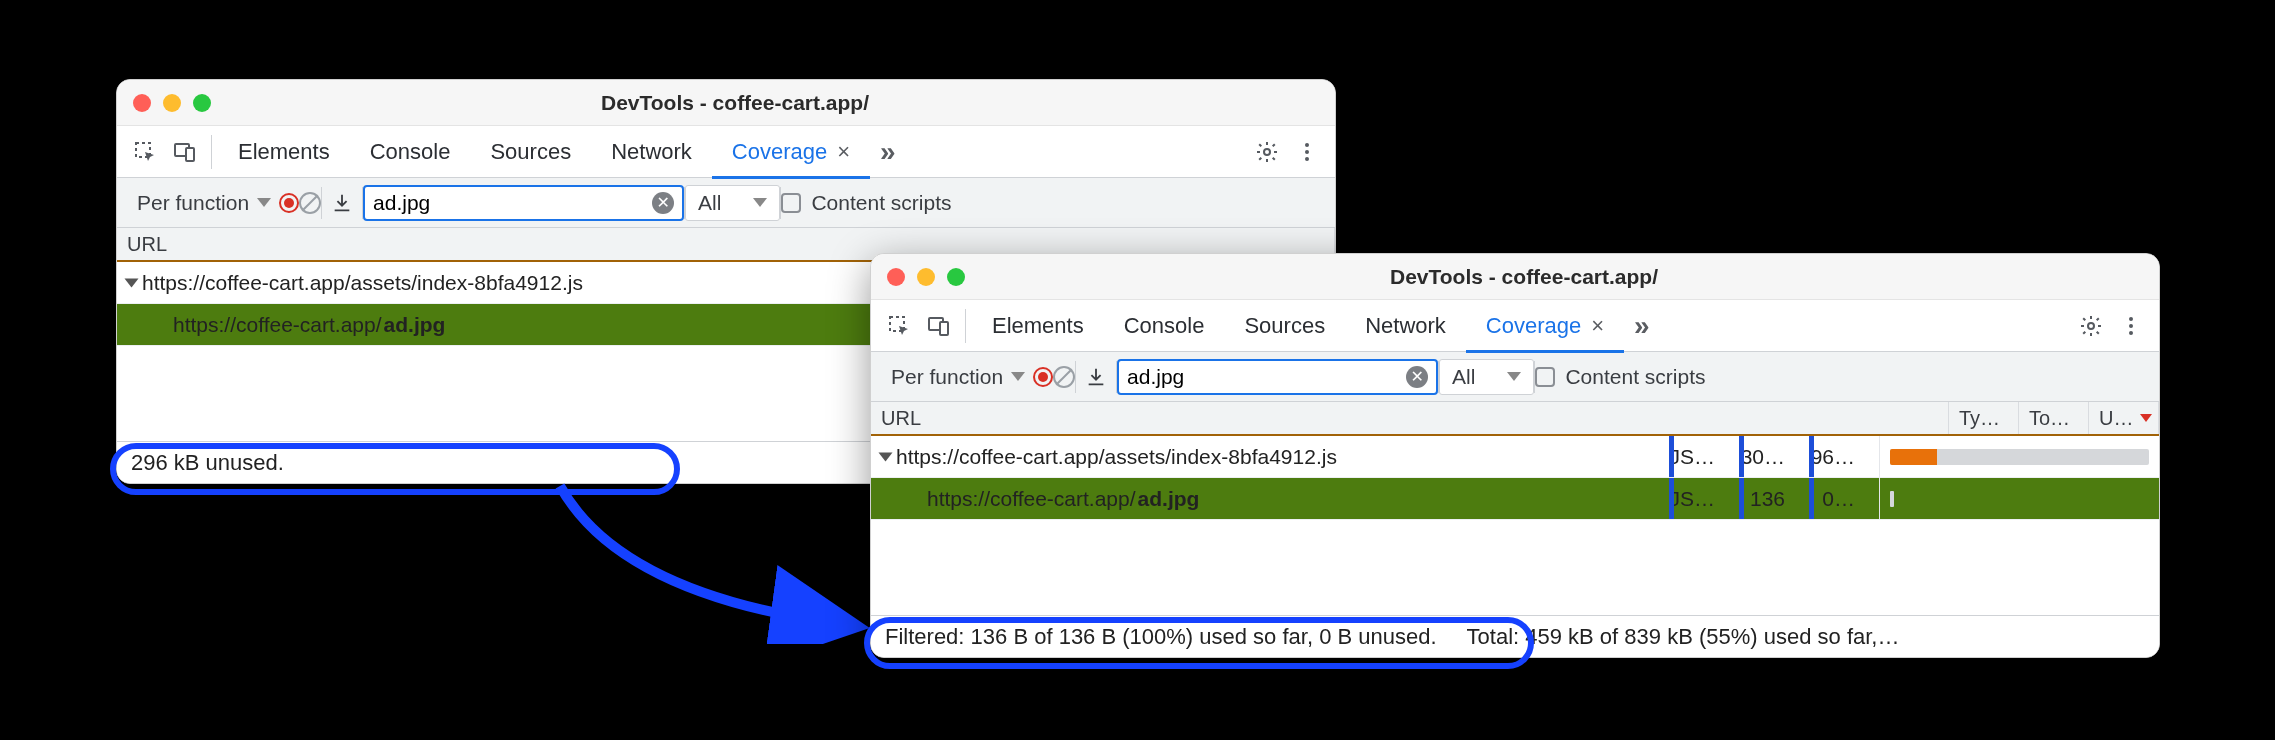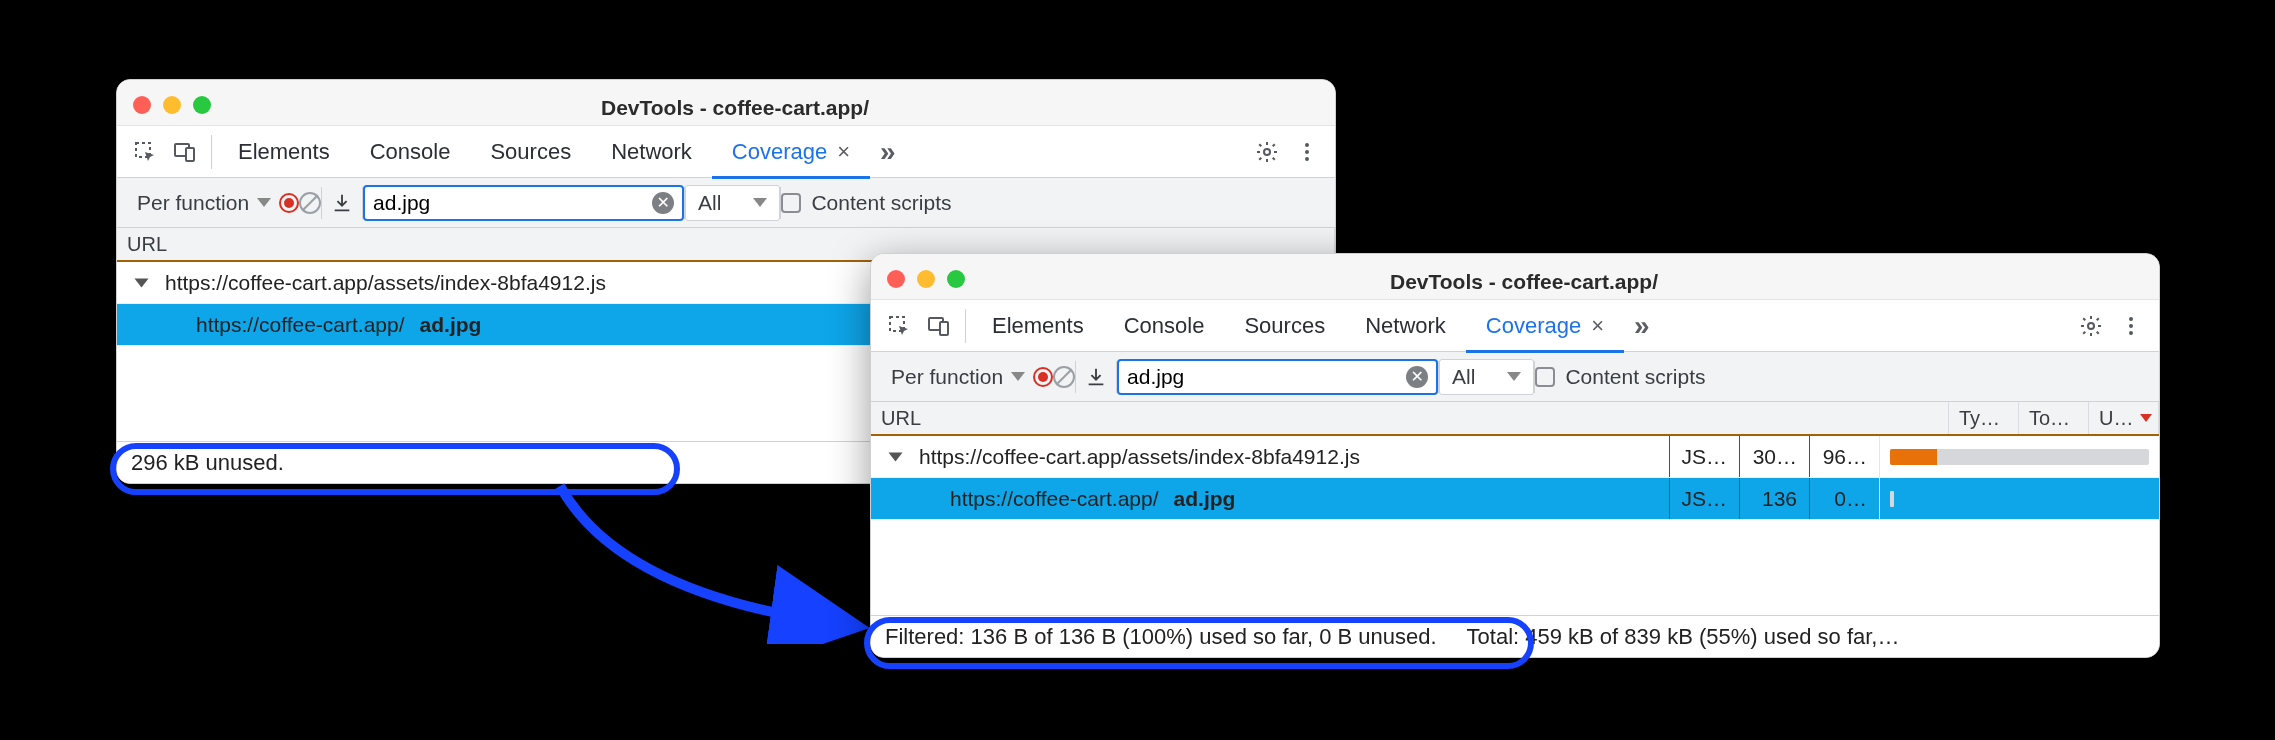--- a/index.html
+++ b/index.html
@@ -1,21 +1,21 @@
 <!DOCTYPE html>
 <html><head>
 <meta charset="utf-8">
 <style>
   *{box-sizing:border-box;margin:0;padding:0;font-family:-apple-system,BlinkMacSystemFont,"Segoe UI",Helvetica,Arial,sans-serif;}
   body{background:#000;width:2275px;height:740px;position:relative;overflow:hidden;}
   .window{position:absolute;background:#fff;border-radius:14px;box-shadow:0 10px 40px rgba(0,0,0,.4);overflow:hidden;border:1px solid #d0d0d0;}
   .win-a{left:116px;top:79px;width:1220px;height:405px;}
   .win-b{left:870px;top:253px;width:1290px;height:405px;}
   
-  .titlebar{height:46px;display:flex;align-items:flex-start;padding:16px 16px;background:#f6f6f6;border-bottom:1px solid #e4e4e4;}
+  .titlebar{height:46px;display:flex;align-items:center;padding:16px 16px;background:#f6f6f6;border-bottom:1px solid #e4e4e4;}
   .traffic{display:flex;gap:12px;margin-right:12px;}
   .dot{width:18px;height:18px;border-radius:50%;}
   .dot.red{background:#ff5f57;}
   .dot.yellow{background:#febc2e;}
   .dot.green{background:#28c840;}
   .title{flex:1;text-align:center;font-weight:600;font-size:21px;color:#2b2b2b;margin-left:-72px;}
   
   .tabs{height:52px;display:flex;align-items:center;padding:0 8px;border-bottom:1px solid #cfd2d6;background:#fff;}
   .iconbtn{width:40px;height:40px;display:flex;align-items:center;justify-content:center;color:#565a60;cursor:pointer;}
   .iconbtn svg{width:24px;height:24px;display:block;}
@@ -45,25 +45,25 @@
   
   .header{display:flex;align-items:center;height:34px;background:#f1f3f4;border-bottom:2px solid #a16207;font-size:20px;color:#3a3d42;}
   .header .col{border-right:1px solid #d9dce0;padding:0 10px;display:flex;align-items:center;height:100%;}
   .col-url{flex:1;}
   .col-s{width:70px;}
   .col-sort{position:relative;}
   .col-sort::after{content:"";position:absolute;right:6px;top:50%;transform:translateY(-50%);width:0;height:0;border-left:6px solid transparent;border-right:6px solid transparent;border-top:8px solid #d93025;}
   .col-vis{width:280px;border-right:none;}
   .rows{background:#fff;font-size:21px;color:#222;}
   .row{display:flex;align-items:center;height:42px;border-bottom:1px solid #edf0f2;}
-  .row.alt{background:#0ea5e9;}
+  .row.alt{background:#4d7c0f;}
   .row .cell{height:100%;display:flex;align-items:center;overflow:hidden;white-space:nowrap;}
-  .row .cell.s{width:70px;border-left:1px solid #1d4ed8;padding:0 12px;justify-content:flex-end;}
+  .row .cell.s{width:70px;border-left:5px solid #1d4ed8;padding:0 24px;justify-content:flex-end;}
   .row .cell.vis{width:280px;border-left:1px solid #e4e6ea;padding:0 10px;}
-  .urlcell{flex:1;padding-left:20px;display:flex;align-items:center;gap:15px;}
+  .urlcell{flex:1;padding-left:10px;display:flex;align-items:center;gap:2px;}
   .disc{width:0;height:0;border-top:7px solid transparent;border-bottom:7px solid transparent;border-left:9px solid #555;transform:rotate(90deg);margin-right:4px;}
   .indent{display:inline-block;width:44px;}
   .bar{flex:1;height:16px;background:#d5d7da;position:relative;border-radius:2px;overflow:hidden;}
   .bar .used{position:absolute;left:0;top:0;bottom:0;background:#e8710a;}
   .tinybar{width:4px;height:16px;background:#d5d7da;border-radius:1px;}
   
   .status{position:absolute;left:0;right:0;bottom:0;height:42px;background:#fff;border-top:1px solid #cfd2d6;display:flex;align-items:center;font-size:22px;color:#222;padding:0 14px;gap:30px;white-space:nowrap;overflow:hidden;}
   .status .seg{display:inline-block;}
   
   .ring{position:absolute;border:6px solid #1541ff;border-radius:26px;pointer-events:none;}

